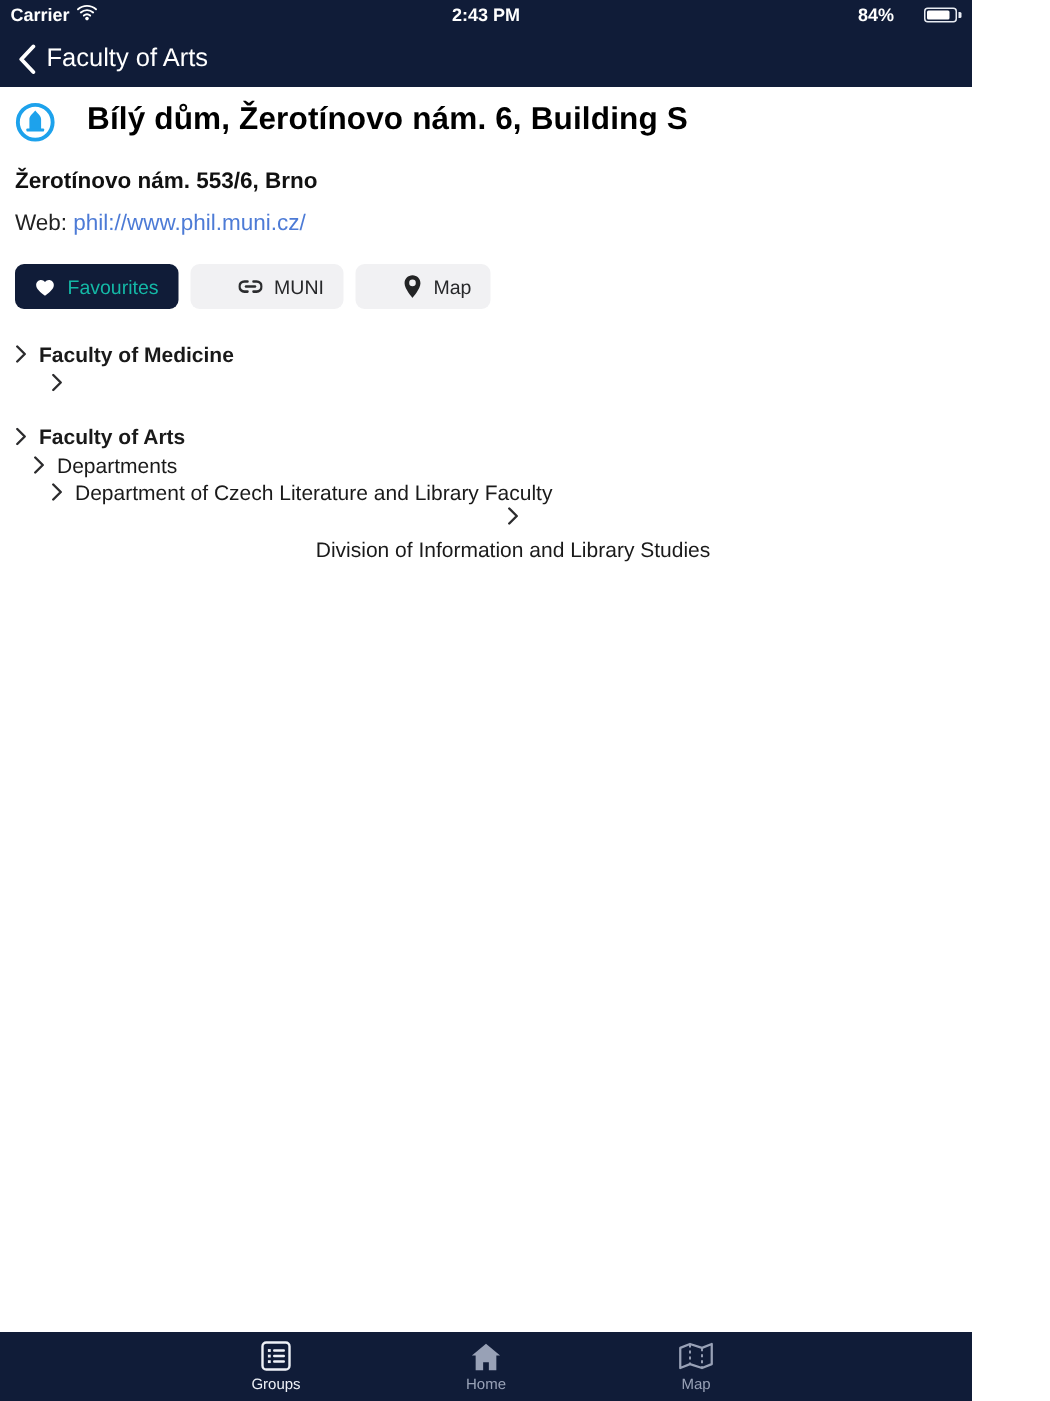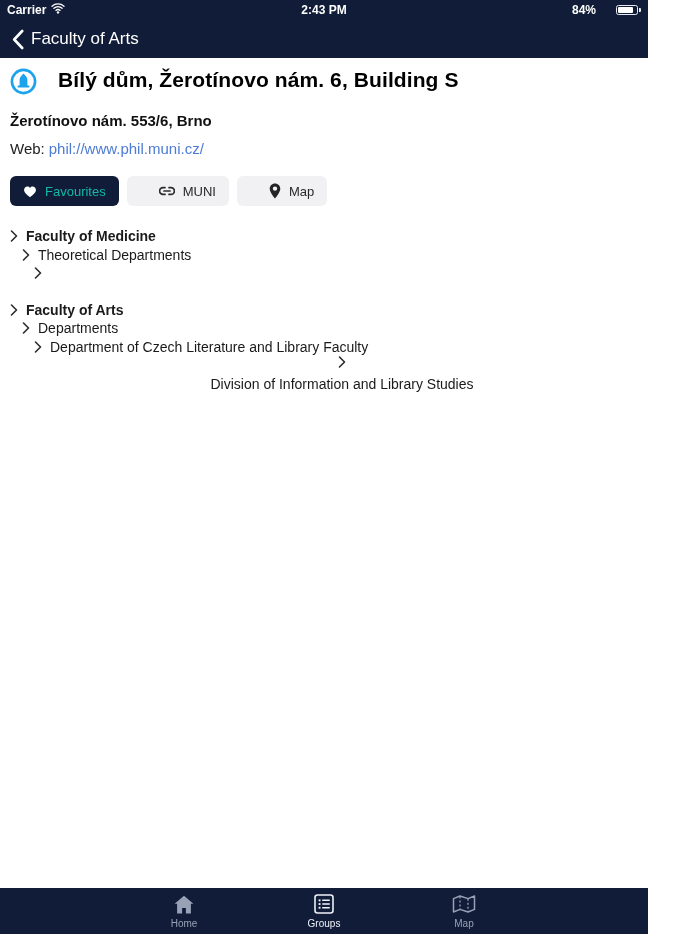--- a/index.html
+++ b/index.html
@@ -193,28 +193,20 @@
 
     <div class="tree">
         <div class="tree-item" style="padding-left: 0px;">
           <span class="chev">
             <svg width="8" height="12" viewBox="0 0 8 12" fill="none">
               <path d="M1.5 1l5 5-5 5" stroke="#2c2c2e" stroke-width="1.6" stroke-linecap="round" stroke-linejoin="round"></path>
             </svg>
           </span>
           <span class="tree-label bold">Faculty of Medicine</span>
         </div>
-        <div class="tree-item" style="padding-left: 12px;">
-          <span class="chev">
-            <svg width="8" height="12" viewBox="0 0 8 12" fill="none">
-              <path d="M1.5 1l5 5-5 5" stroke="#2c2c2e" stroke-width="1.6" stroke-linecap="round" stroke-linejoin="round"></path>
-            </svg>
-          </span>
-          <span class="tree-label">Theoretical Departments</span>
-        </div>
         <div class="tree-item" style="padding-left: 24px;">
           <span class="chev">
             <svg width="8" height="12" viewBox="0 0 8 12" fill="none">
               <path d="M1.5 1l5 5-5 5" stroke="#2c2c2e" stroke-width="1.6" stroke-linecap="round" stroke-linejoin="round"></path>
             </svg>
           </span>
         </div>
         <div class="tree-item gap" style="padding-left: 0px;">
           <span class="chev">
             <svg width="8" height="12" viewBox="0 0 8 12" fill="none">
@@ -246,42 +238,42 @@
             </svg>
           </span>
           <span class="tree-label">Division of Information and Library Studies</span>
         </div>
       </div>
 
   </main>
 
   <nav class="tabbar">
     <div class="tabbar-inner">
-      <div class="tab">
-        <span class="ic">
-          <svg width="22" height="19" viewBox="0 0 22 19" fill="none">
-            <path d="M11 .8 1.6 8.7h2.5V18.5h5v-5.4h3.8v5.4h5V8.7h2.5L11 .8z" fill="currentColor"></path>
-          </svg>
-        </span>
-        <span class="tab-label">Home</span>
-      </div>
       <div class="tab active">
         <span class="ic">
           <svg width="20" height="20" viewBox="0 0 20 20" fill="none">
             <rect x="1" y="1" width="18" height="18" rx="2.5" stroke="currentColor" stroke-width="1.6"></rect>
             <rect x="4.6" y="5.4" width="1.9" height="1.9" fill="currentColor"></rect>
             <rect x="4.6" y="9.1" width="1.9" height="1.9" fill="currentColor"></rect>
             <rect x="4.6" y="12.8" width="1.9" height="1.9" fill="currentColor"></rect>
             <path d="M8.8 6.3h6.4M8.8 10h6.4M8.8 13.7h6.4" stroke="currentColor" stroke-width="1.6" stroke-linecap="round"></path>
           </svg>
         </span>
         <span class="tab-label">Groups</span>
       </div>
       <div class="tab">
         <span class="ic">
+          <svg width="22" height="19" viewBox="0 0 22 19" fill="none">
+            <path d="M11 .8 1.6 8.7h2.5V18.5h5v-5.4h3.8v5.4h5V8.7h2.5L11 .8z" fill="currentColor"></path>
+          </svg>
+        </span>
+        <span class="tab-label">Home</span>
+      </div>
+      <div class="tab">
+        <span class="ic">
           <svg width="24" height="20" viewBox="0 0 24 20" fill="none">
             <path d="M1.5 4.6 8 2l8 2.6L22.5 2v13.4L16 18l-8-2.6-6.5 2.6V4.6z" stroke="currentColor" stroke-width="1.5" stroke-linejoin="round"></path>
             <path d="M8 2.4v13" stroke="currentColor" stroke-width="1.3" stroke-dasharray="2 2"></path>
             <path d="M16 4.8v13" stroke="currentColor" stroke-width="1.3" stroke-dasharray="2 2"></path>
           </svg>
         </span>
         <span class="tab-label">Map</span>
       </div>
     </div>
   </nav>

